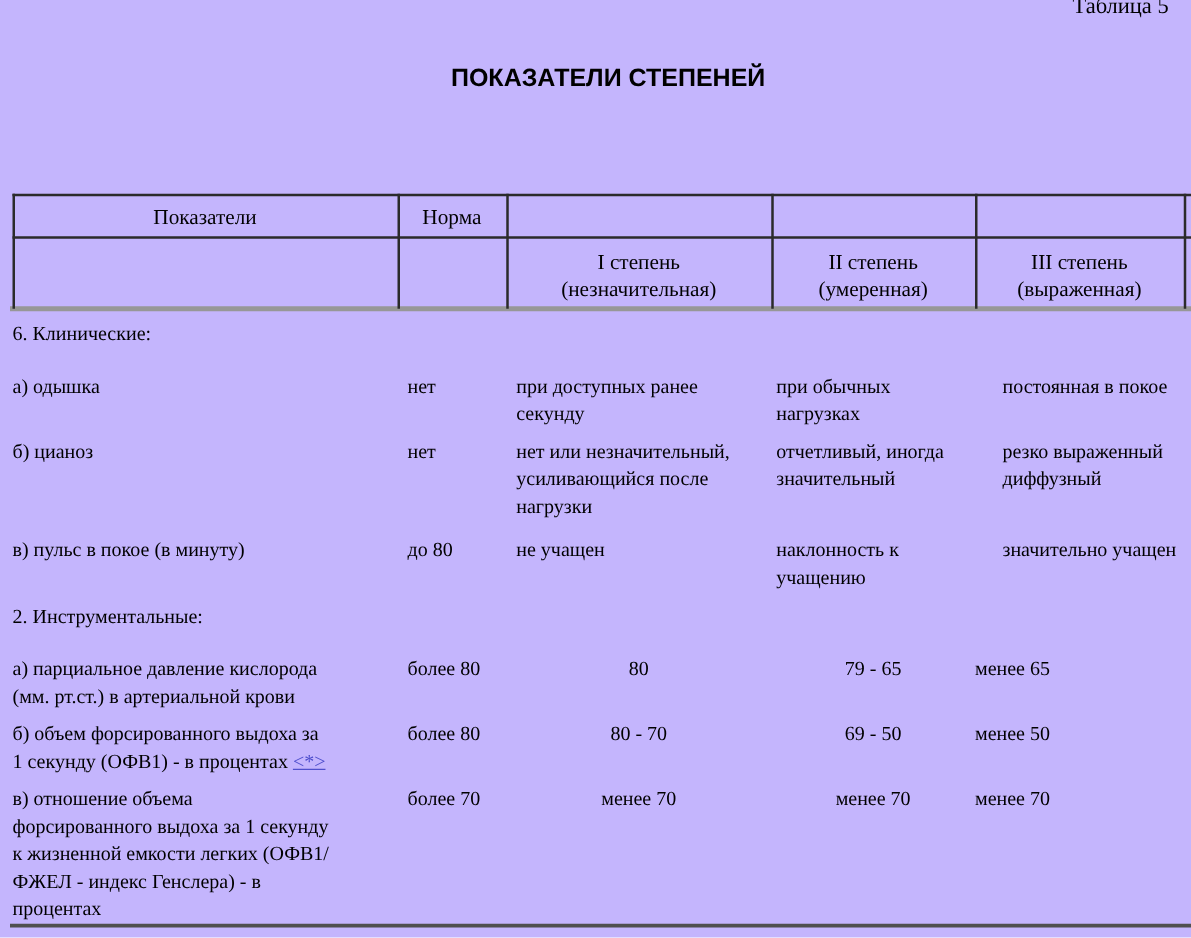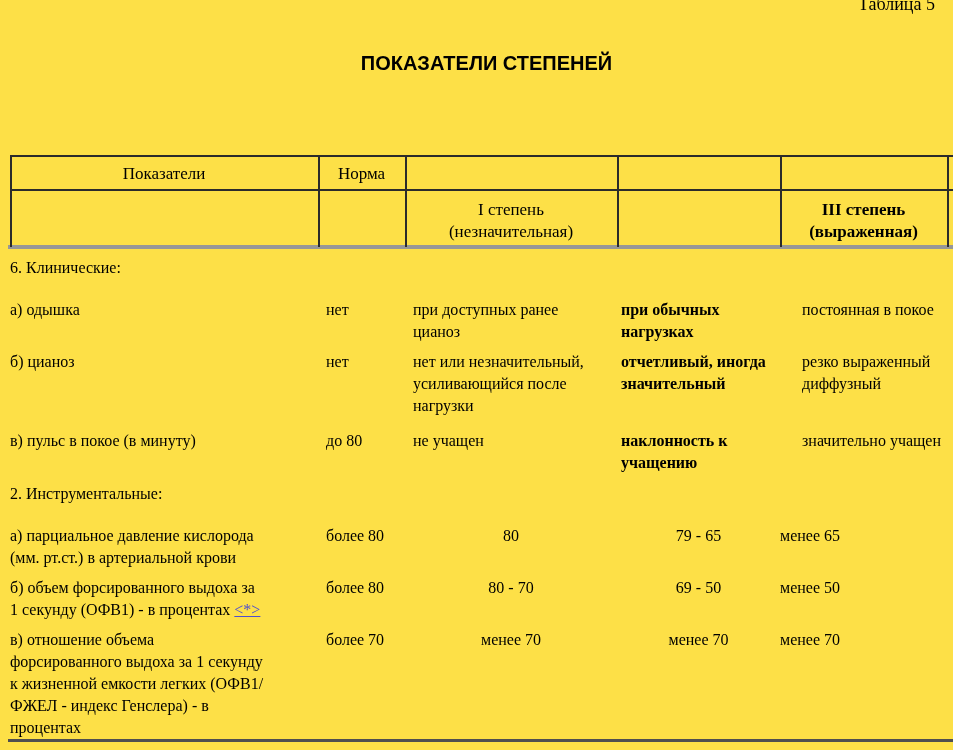--- a/index.html
+++ b/index.html
@@ -1,42 +1,42 @@
 <!DOCTYPE html>
 <html><head>
 <meta charset="utf-8">
 <style>
   html,body{margin:0;padding:0;background:#ffffff;}
-  .page{position:relative;width:953px;height:750px;background:#fde047;overflow:hidden;
+  .page{position:relative;width:953px;height:750px;background:#c4b5fd;overflow:hidden;
         font-family:"Liberation Serif", serif;color:#000;}
   .table-label{position:absolute;left:858px;top:-6px;font-size:18px;white-space:nowrap;}
   .doc-title{position:absolute;left:20px;width:933px;text-align:center;
              font-family:"Liberation Sans", sans-serif;font-weight:bold;font-size:20px;}
   .t1{top:52px;}
   .t2{top:99px;}
   .hline{position:absolute;background:#2b2b2b;height:2px;}
   .vline{position:absolute;background:#2b2b2b;width:2px;top:155px;height:92px;}
   .hl-top{left:10px;top:155px;width:943px;}
   .hl-mid{left:10px;top:189px;width:943px;}
   .hl-thick{left:8px;top:245px;width:945px;height:4px;background:#979797;}
   .hl-bottom{left:8px;top:739px;width:945px;height:3px;background:#4f4f4f;}
   .v1{left:10px;} .v2{left:318px;} .v3{left:405px;} .v4{left:617px;} .v5{left:780px;} .v6{left:947px;}
   .hcell{position:absolute;font-size:17px;line-height:22px;text-align:center;white-space:pre-line;}
   .hc-ind{left:10px;top:163px;width:308px;}
   .hc-norm{left:318px;top:163px;width:87px;}
   .hc-deg{left:405px;top:163px;width:543px;}
   .hc-d1{left:405px;top:199px;width:212px;}
   .hc-d2{left:617px;top:199px;width:163px;}
-  .hc-d3{left:780px;top:199px;width:167px;font-weight:bold;}
+  .hc-d3{left:780px;top:199px;width:167px;}
   .row{position:absolute;left:0;width:953px;height:0;overflow:visible;}
   .cell{position:absolute;font-size:16px;line-height:22px;white-space:pre-line;}
   .c1{left:10px;width:310px;}
   .c2{left:326px;width:80px;}
   .c3t{left:413px;width:200px;}
-  .c4t{left:621px;width:158px;font-weight:bold;}
+  .c4t{left:621px;width:158px;}
   .c5t{left:802px;width:220px;}
   .c3c{left:405px;width:212px;text-align:center;}
   .c4c{left:617px;width:163px;text-align:center;}
   .c5c{left:780px;width:168px;}
   a.footnote{color:#4f4fcd;text-decoration:underline;}
 </style>
 </head>
 <body>
 
 <div class="page">
@@ -52,32 +52,34 @@
   <div class="vline v2"></div>
   <div class="vline v3"></div>
   <div class="vline v4"></div>
   <div class="vline v5"></div>
   <div class="vline v6"></div>
 
   <div class="hcell hc-ind">Показатели</div>
   <div class="hcell hc-norm">Норма</div>
   <div class="hcell hc-d1">I степень
 (незначительная)</div>
+  <div class="hcell hc-d2">II степень
+(умеренная)</div>
   <div class="hcell hc-d3">III степень
 (выраженная)</div>
 
   <div id="tbody">
       <div class="row" style="top: 257px;">
         <div class="cell c1">6. Клинические:</div>
       </div>
       <div class="row" style="top: 299px;">
         <div class="cell c1">а) одышка</div>
         <div class="cell c2">нет</div>
         <div class="cell c3t">при доступных ранее
-цианоз</div>
+секунду</div>
         <div class="cell c4t">при обычных
 нагрузках</div>
         <div class="cell c5t">постоянная в покое</div>
       </div>
       <div class="row" style="top: 351px;">
         <div class="cell c1">б) цианоз</div>
         <div class="cell c2">нет</div>
         <div class="cell c3t">нет или незначительный,
 усиливающийся после
 нагрузки</div>

